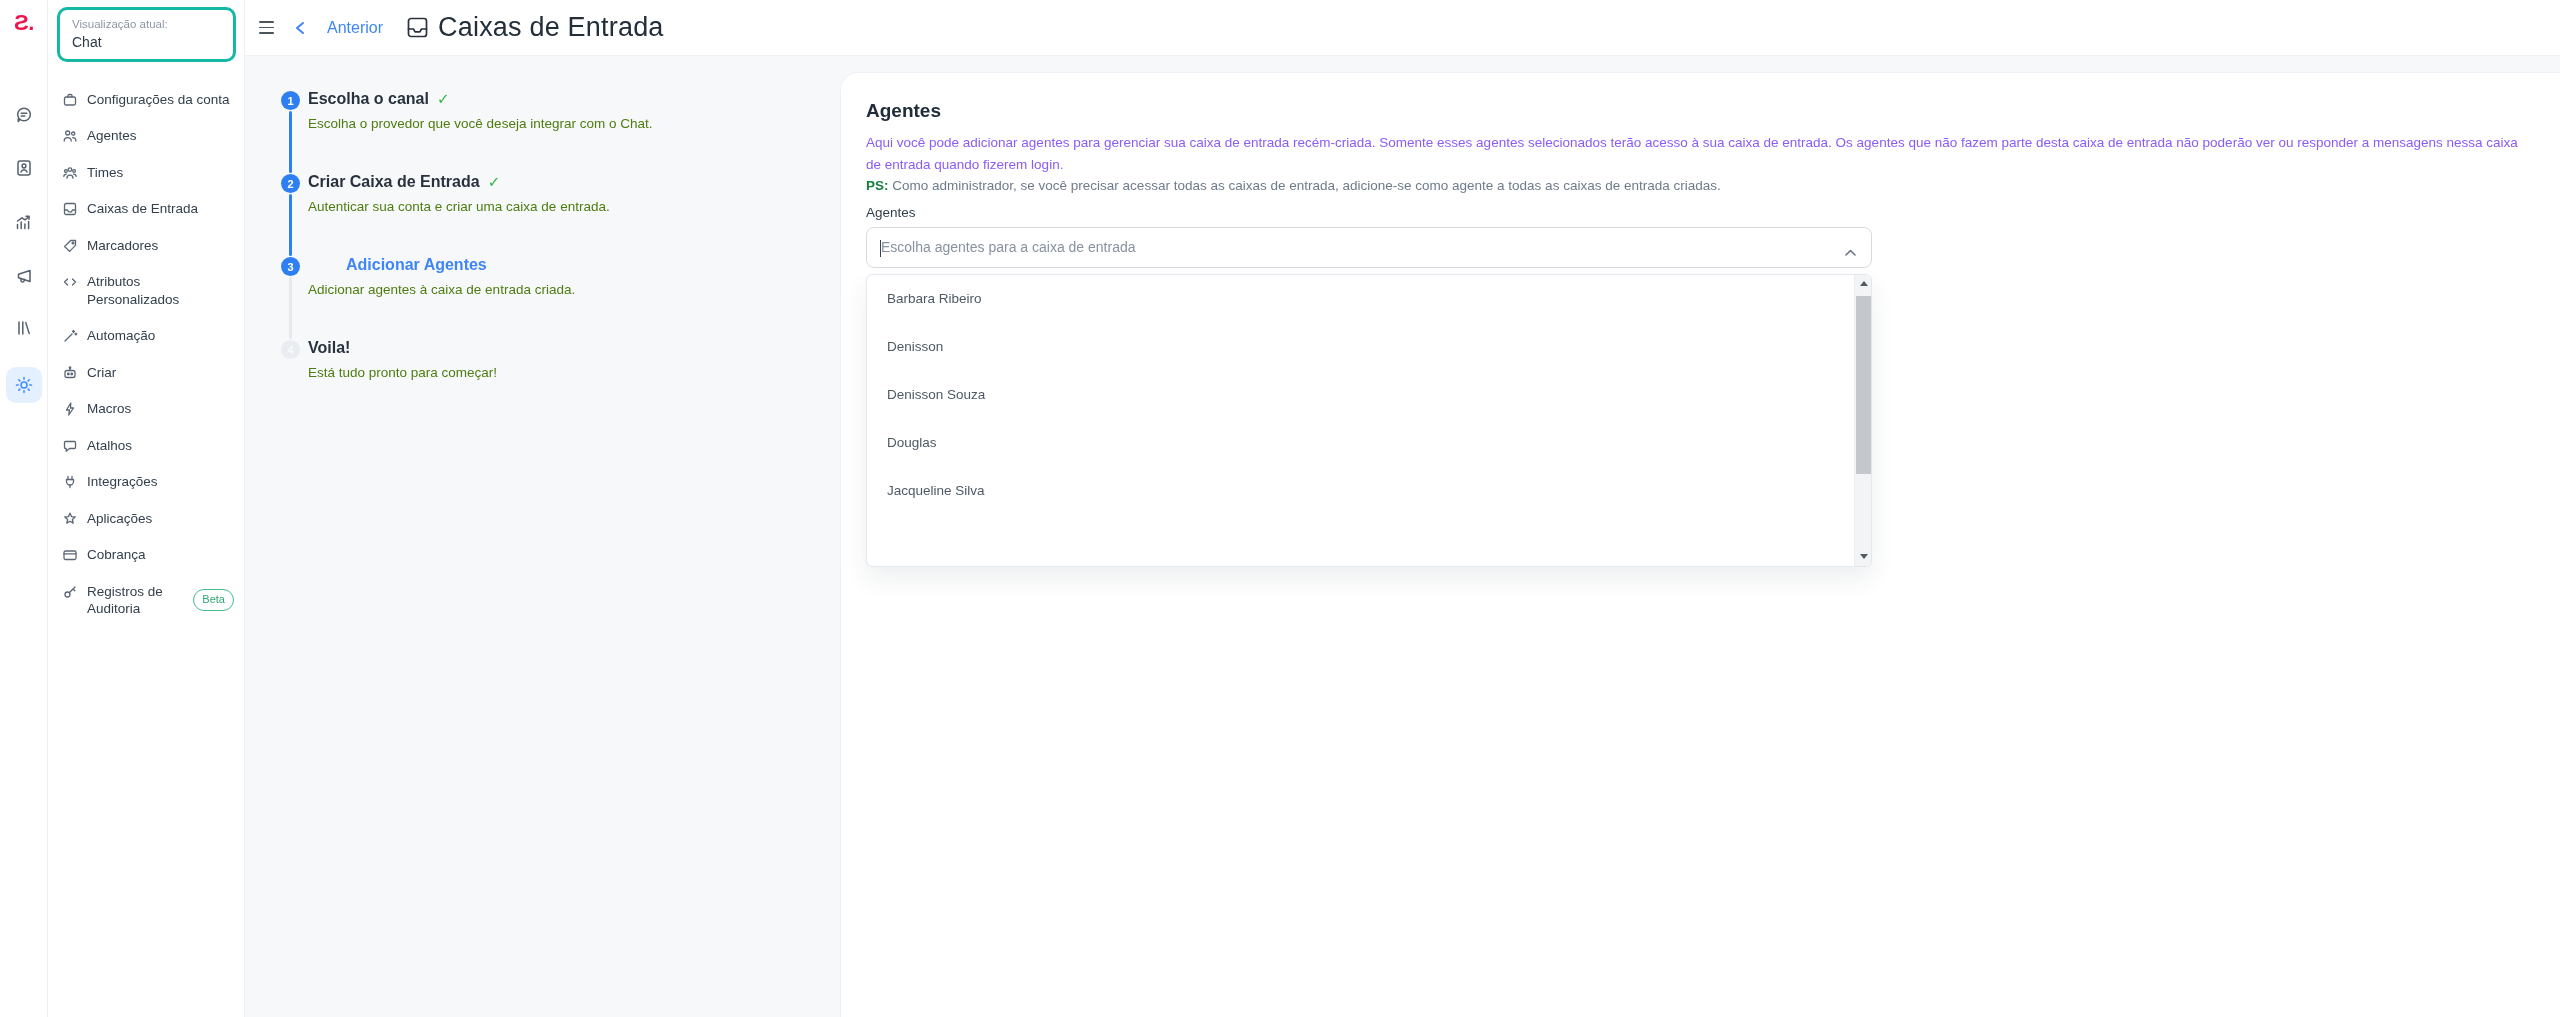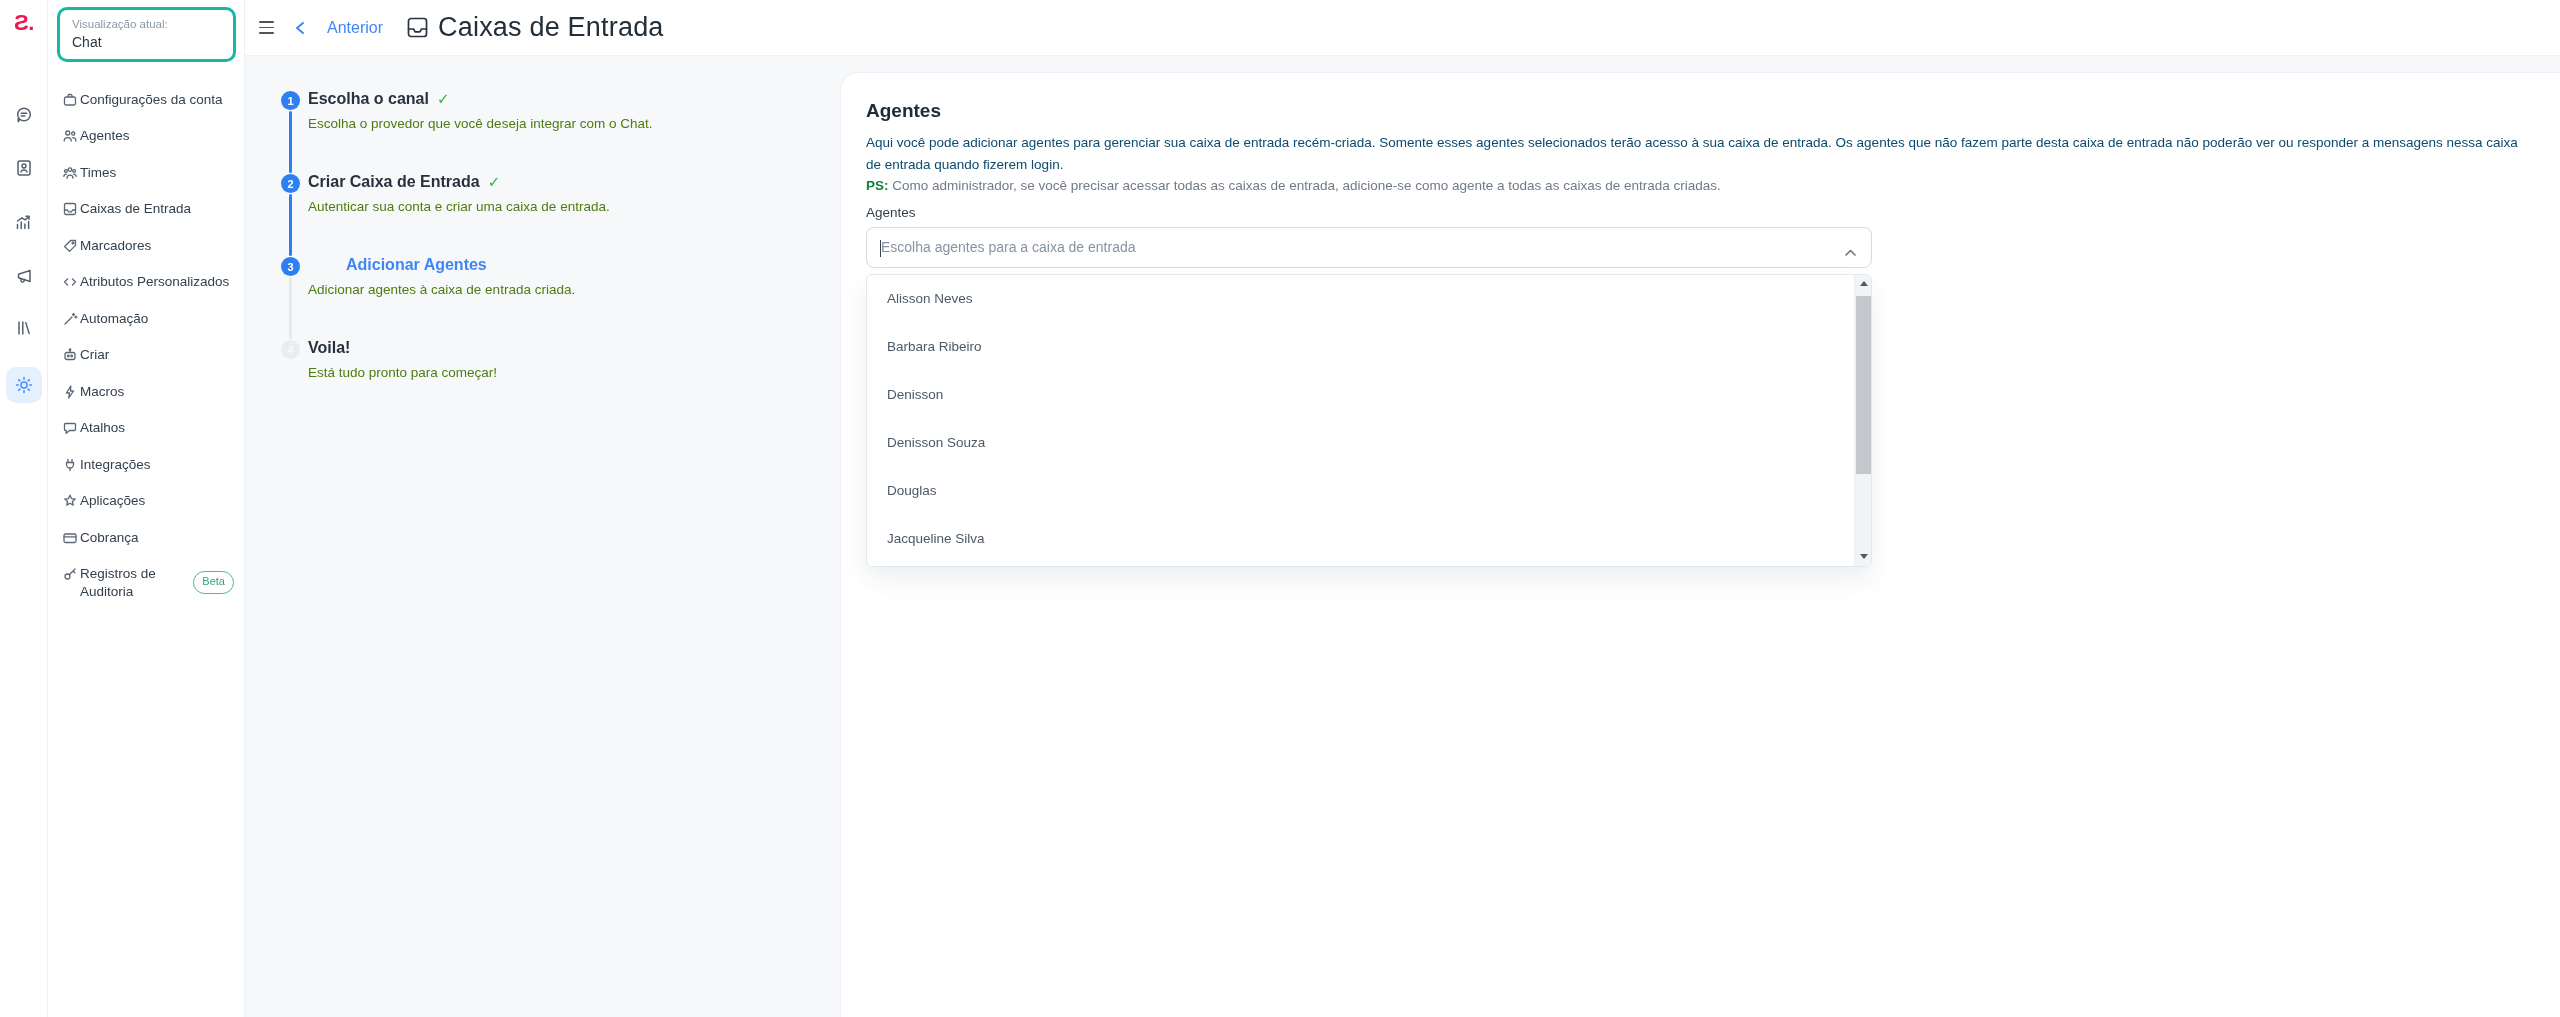--- a/index.html
+++ b/index.html
@@ -21,21 +21,21 @@
   .rail-icon.active svg { stroke:#3F8CFF; }
 
   
   .sidebar { position:absolute; left:48px; top:0; width:197px; height:1017px;
     background:#ffffff; border-right:1px solid #EDF0F3; z-index:20; }
   .view-card { margin:7px 8px 0 9px; padding:8px 12px 9px;
     background:#fff; border:3px solid #14b8a6; border-radius:10px; cursor:pointer; }
   .view-card .vc-label { font-size:11.5px; color:#8C97A5; display:block; }
   .view-card .vc-value { font-size:14px; color:#2B3947; display:block; margin-top:4px; }
   .menu { list-style:none; margin:19px 10px 0 14px; }
-  .menu li { display:flex; align-items:flex-start; gap:2px; padding:9.5px 0;
+  .menu li { display:flex; align-items:flex-start; gap:9px; padding:9.5px 0;
     font-size:13.5px; line-height:17.5px; color:#33404D; cursor:pointer; }
   .menu li svg { flex:0 0 16px; width:16px; height:16px; margin-top:1px;
     stroke:#5B6775; fill:none; stroke-width:1.3; stroke-linecap:round; stroke-linejoin:round; }
   .menu .label { flex:0 1 auto; min-width:0; }
   .badge-beta { align-self:center; margin-left:6px; font-size:11px; color:#31A877;
     border:1.5px solid #46BE8E; border-radius:999px; padding:1px 8px 2px; white-space:nowrap; }
 
   
   .topbar { position:absolute; left:245px; right:0; top:0; height:56px; background:#fff;
     border-bottom:1px solid #F0F2F5; display:flex; align-items:center; z-index:10; }
@@ -70,21 +70,21 @@
   .step.active .step-title { color:#3E86F7;margin-left:38px; }
   .check-icon { margin-left:8px; color:#2FB344; font-size:15px; font-weight:bold; }
   .check-icon::before { content:"✓"; }
   .step-desc { margin-top:8px; font-size:13.5px; color:#4d7c0f; }
 
   
   .card { position:absolute; left:595px; right:0; top:16px; bottom:0; background:#fff;
     border-top-left-radius:18px; border-top:1px solid #EDF0F4; border-left:1px solid #EDF0F4;
     padding:27px 30px 0 25px; }
   .card h2 { font-size:19px; font-weight:600; color:#202C39; }
-  .card .desc { margin-top:10px; font-size:13.5px; line-height:21.5px; color:#0c4a6e; max-width:1690px; }
+  .card .desc { margin-top:10px; font-size:13.5px; line-height:21.5px; color:#8b5cf6; max-width:1690px; }
   .card .ps { font-size:13.5px; line-height:21.5px; color:#6F7B8B; }
   .card .ps b { color:#15803d; }
   .field-label { margin-top:8px; font-size:13.5px; font-weight:500; color:#313E4C; }
 
   .select-box { position:relative; margin-top:7px; width:1006px; height:41px;
     border:1px solid #D6DBE2; border-radius:8px; background:#fff;
     display:flex; align-items:center; padding:0 14px; cursor:text; }
   .select-box input { border:none; outline:none; flex:1; font-size:14px; color:#2B3440;
     font-family:inherit; background:transparent; }
   .select-box input::placeholder { color:#8792A2; }
@@ -340,21 +340,20 @@
       <div class="text-caret"></div>
       <input type="text" value="" placeholder="Escolha agentes para a caixa de entrada" style="">
       <div class="chevron-up">
         <svg viewBox="0 0 13 9">
             <polyline points="2,7 6.5,2.5 11,7"></polyline>
           </svg>
       </div>
     </div>
 
     <div class="dropdown">
-      <div class="option">Alisson Neves</div>
       <div class="option">Barbara Ribeiro</div>
       <div class="option">Denisson</div>
       <div class="option">Denisson Souza</div>
       <div class="option">Douglas</div>
       <div class="option">Jacqueline Silva</div>
       <div class="scrollbar">
         <div class="sb-btn sb-up">
             <div class="tri-up"></div>
           </div>
         <div class="sb-thumb"></div>

